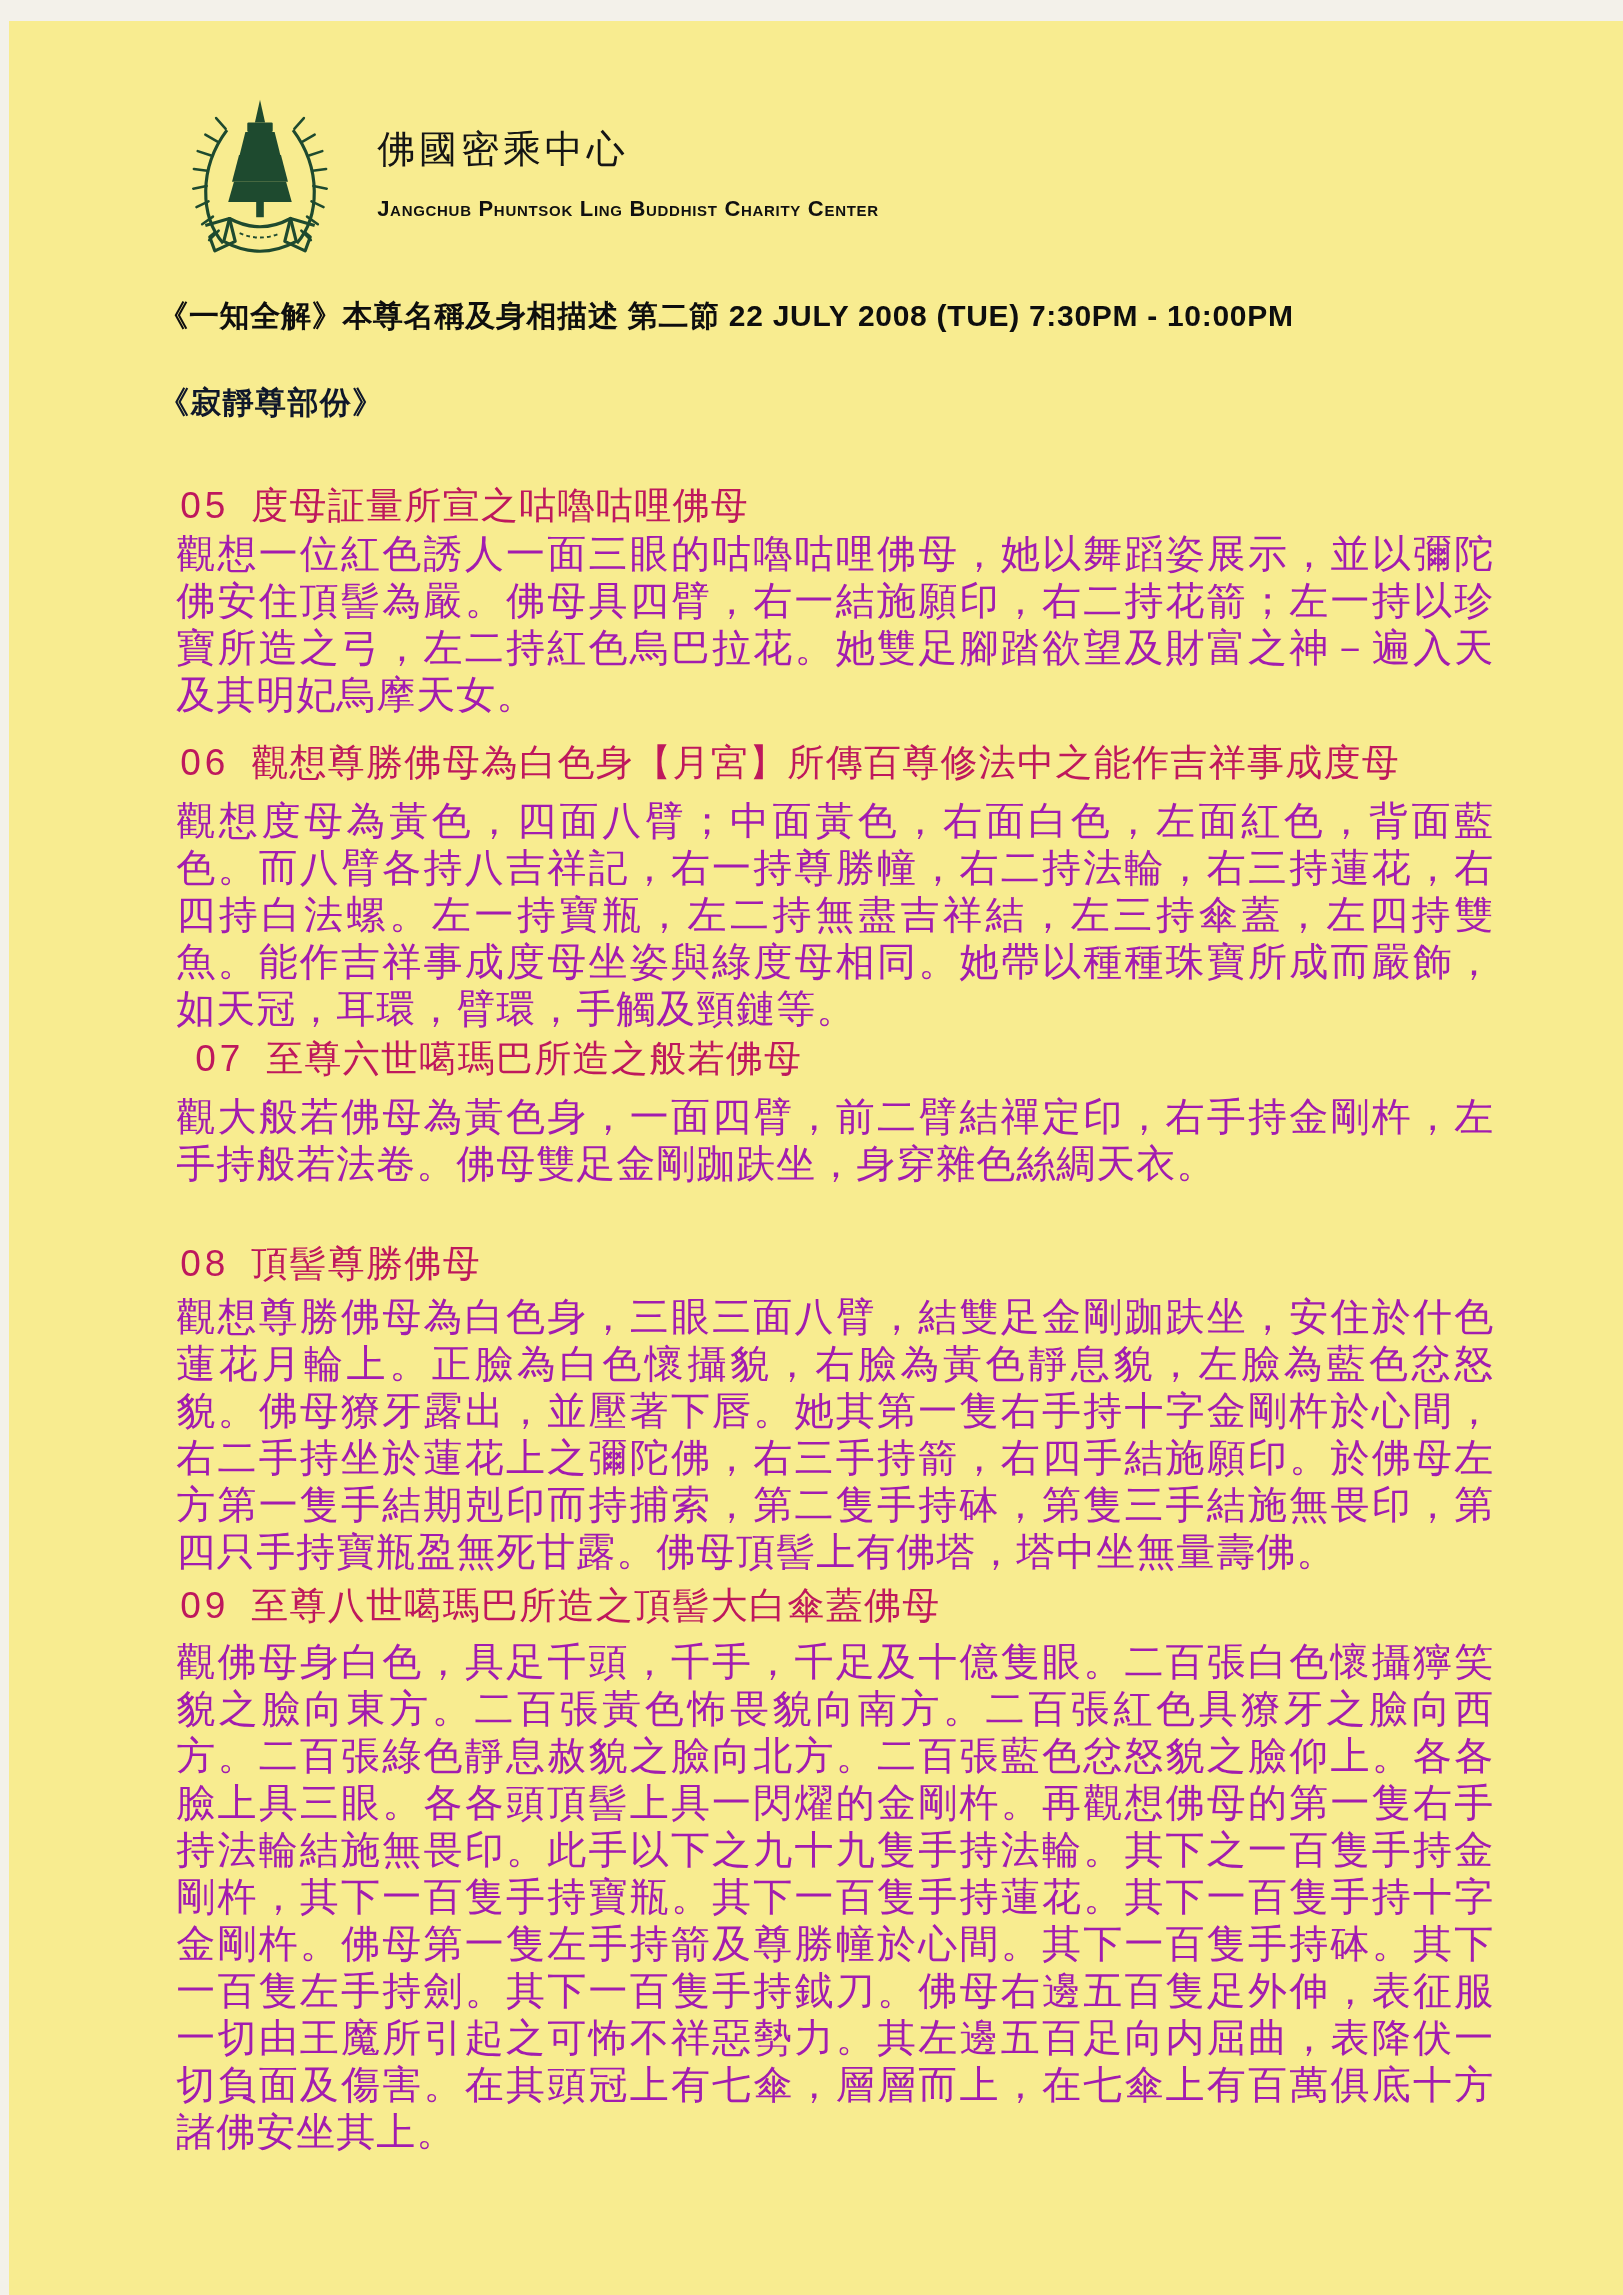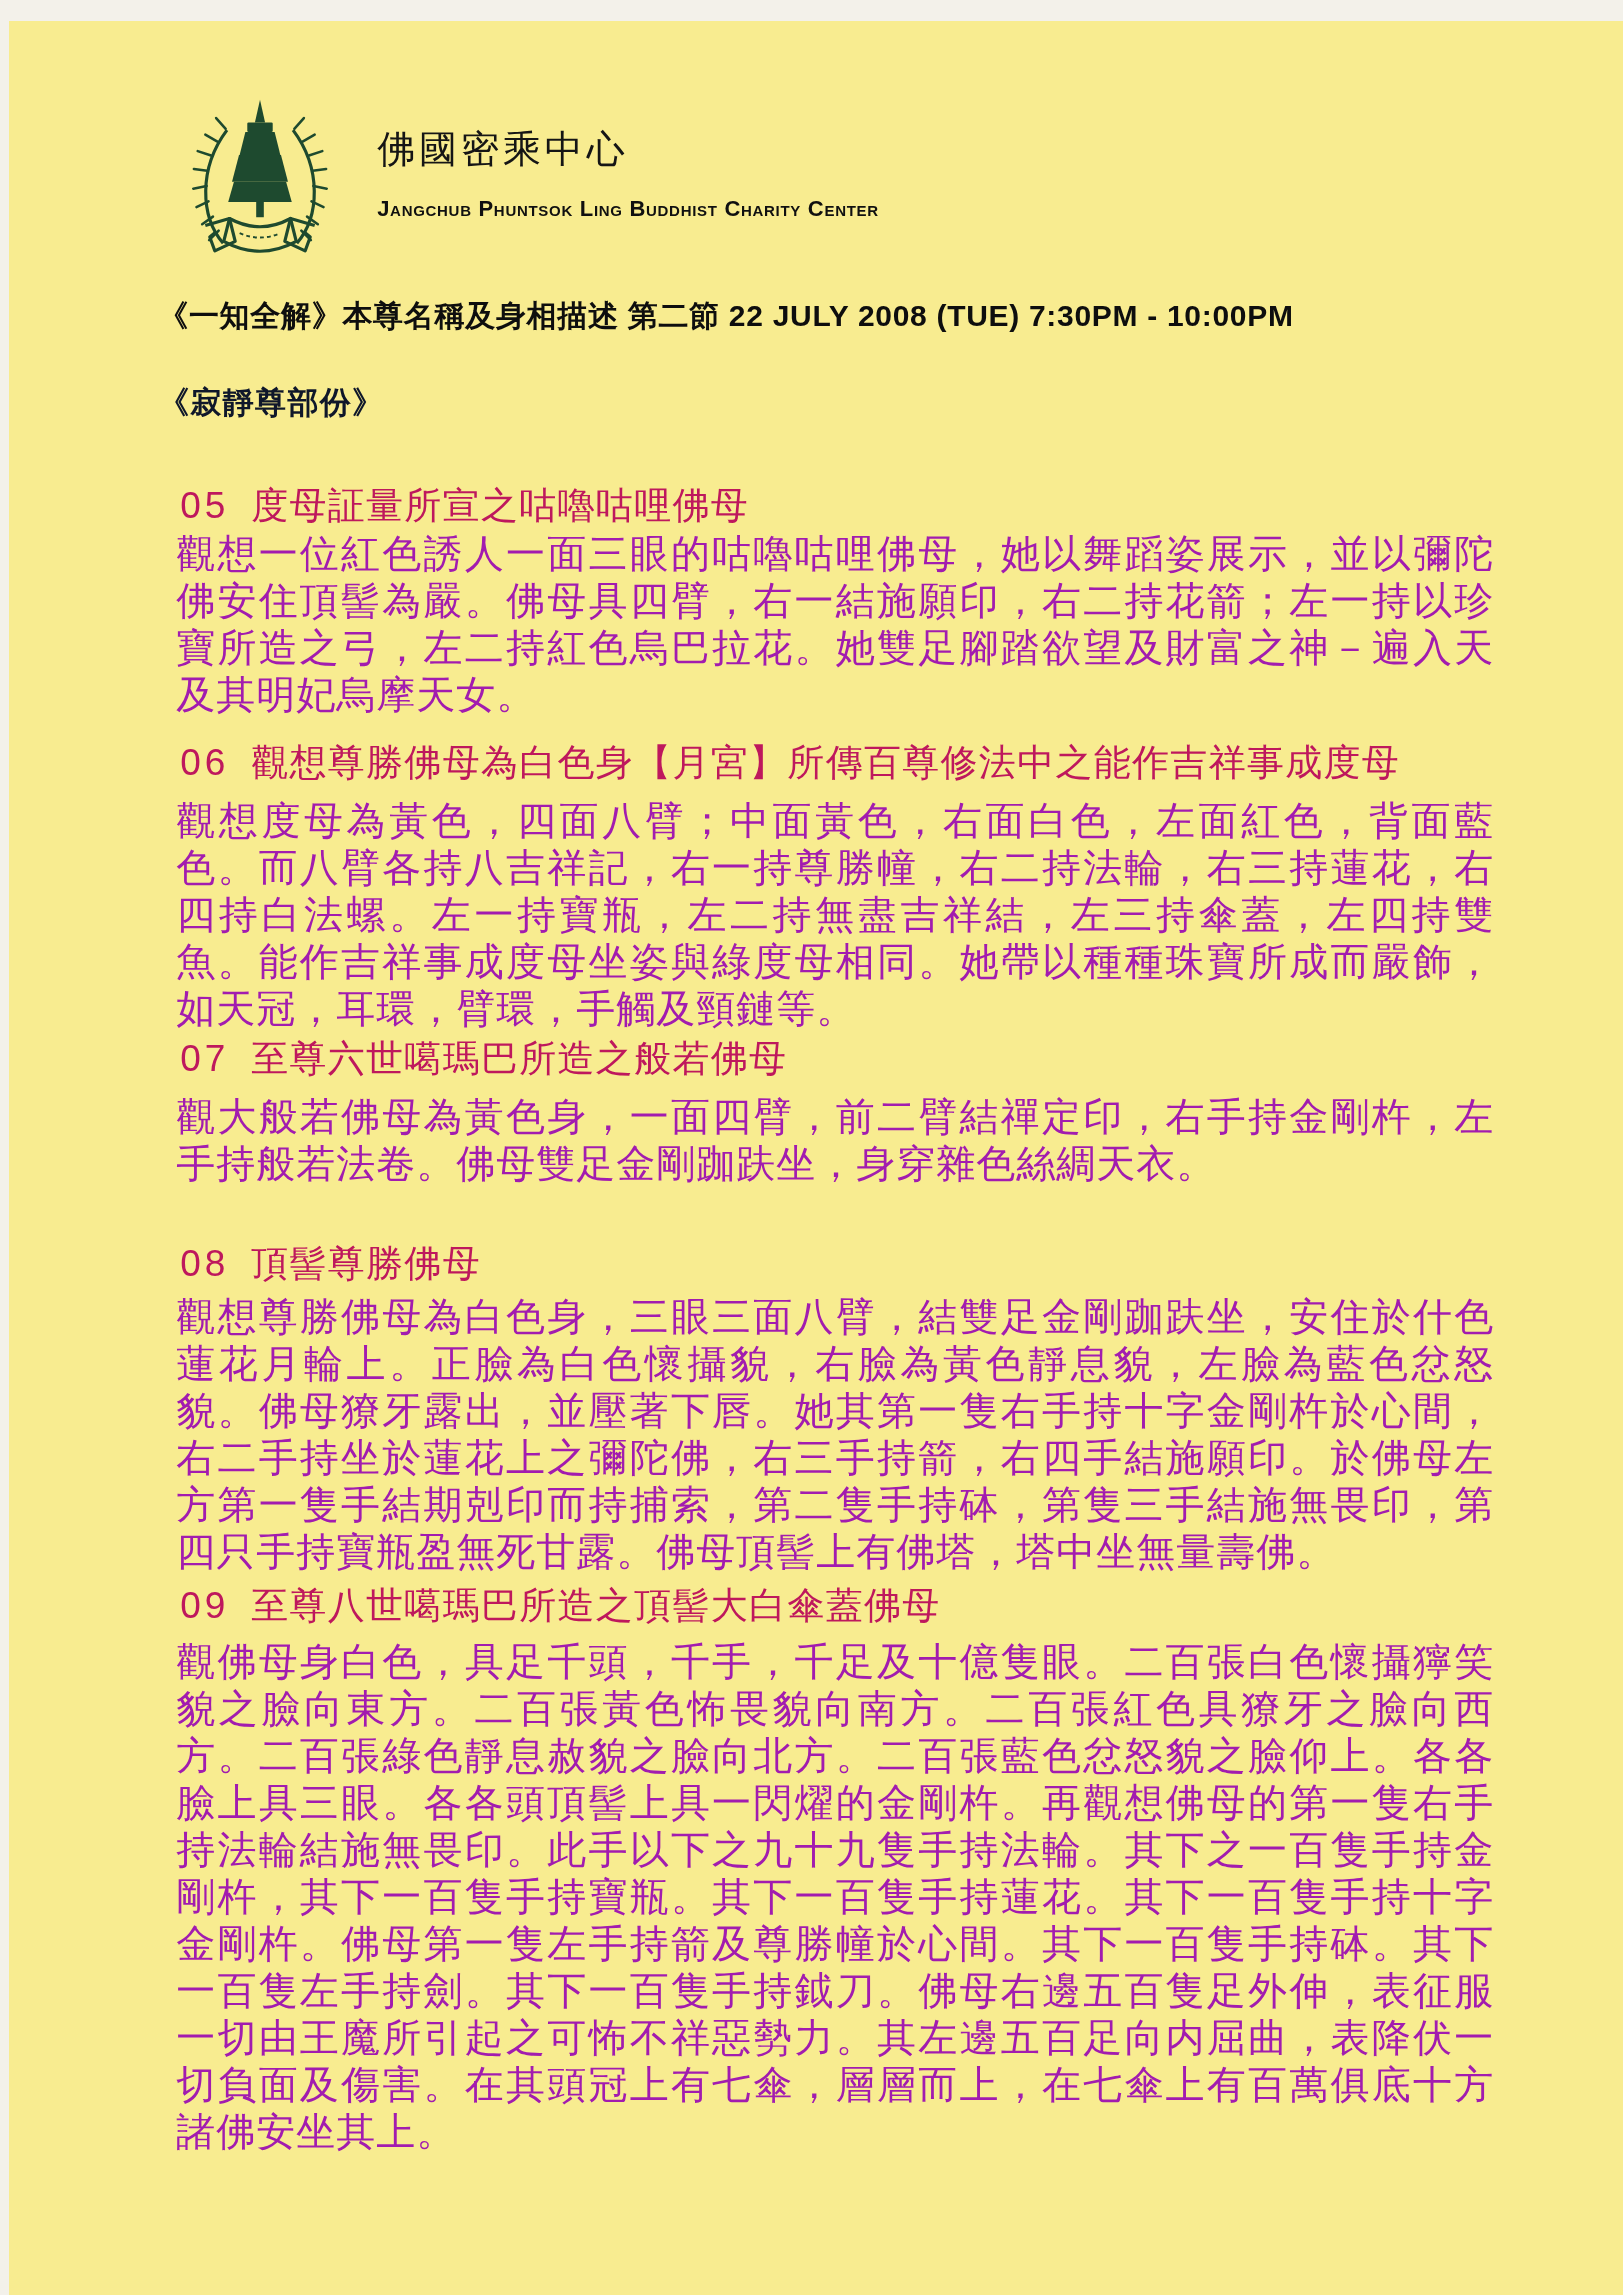--- a/index.html
+++ b/index.html
@@ -41,21 +41,21 @@
     white-space:nowrap;
   }
   .section-heading .sec-num{margin-right:22px;letter-spacing:3.9px;}
   .section-body{
     position:absolute;left:149px;width:1318px;
     font-size:39px;line-height:47px;color:#a21caf;
     text-align:justify;text-justify:inter-character;letter-spacing:1px;margin-left:18px;
   }
   .s05-h{top:460px;} .s05-b{top:509px;}
   .s06-h{top:717px;} .s06-b{top:776px;font-family:Liberation Serif, serif;}
-  .s07-h{top:1013px;} .s07-b{top:1072px;}
+  .s07-h{top:1013px;margin-left:15px;} .s07-b{top:1072px;}
   .s08-h{top:1218px;} .s08-b{top:1272px;}
   .s09-h{top:1560px;} .s09-b{top:1617px;}
 </style>
 </head>
 <body>
 
 <div class="paper">
 
   <div class="logo">
     <svg viewBox="0 0 240 280" width="156" height="178" aria-hidden="true">

